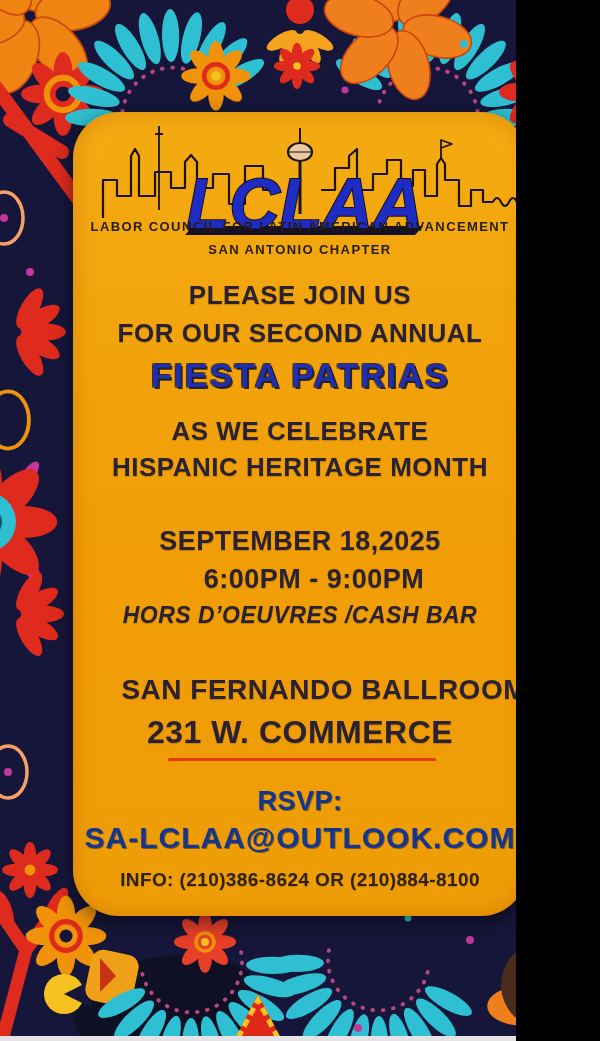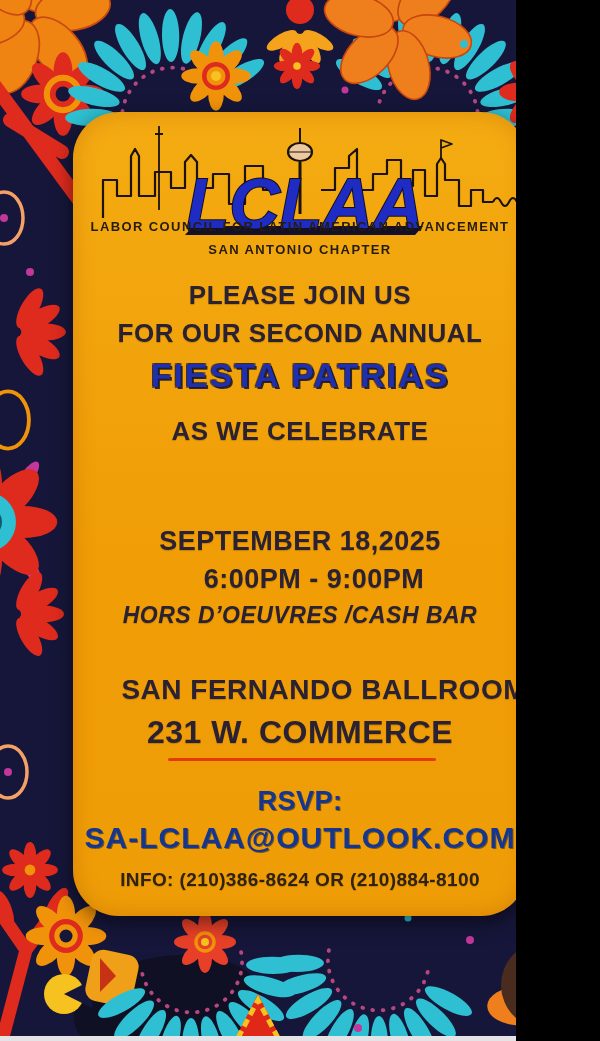--- a/index.html
+++ b/index.html
@@ -264,20 +264,21 @@
       <text x="232" y="114" text-anchor="middle" font-size="70" font-weight="bold" font-style="italic" font-family="Liberation Sans, DejaVu Sans, sans-serif" fill="var(--logo_blue)" stroke="#130e20" stroke-width="2" paint-order="stroke">LCLAA</text>
     </svg>
 
     <div class="org org1">LABOR COUNCIL FOR LATIN AMERICAN ADVANCEMENT</div>
     <div class="org org2">SAN ANTONIO CHAPTER</div>
 
     <div class="line intro1">PLEASE JOIN US</div>
     <div class="line intro2">FOR OUR SECOND ANNUAL</div>
     <div class="line title">FIESTA PATRIAS</div>
     <div class="line celeb1">AS WE CELEBRATE</div>
+    <div class="line celeb2">HISPANIC HERITAGE MONTH</div>
     <div class="line date">SEPTEMBER 18,2025</div>
     <div class="line time">6:00PM - 9:00PM</div>
     <div class="line hors">HORS D’OEUVRES /CASH BAR</div>
     <div class="line venue">SAN FERNANDO BALLROOM</div>
     <div class="line address">231 W. COMMERCE</div>
     <div class="divider"></div>
     <div class="line rsvp">RSVP:</div>
     <div class="line email">SA-LCLAA@OUTLOOK.COM</div>
     <div class="line info">INFO: (210)386-8624 OR (210)884-8100</div>
   </div>

